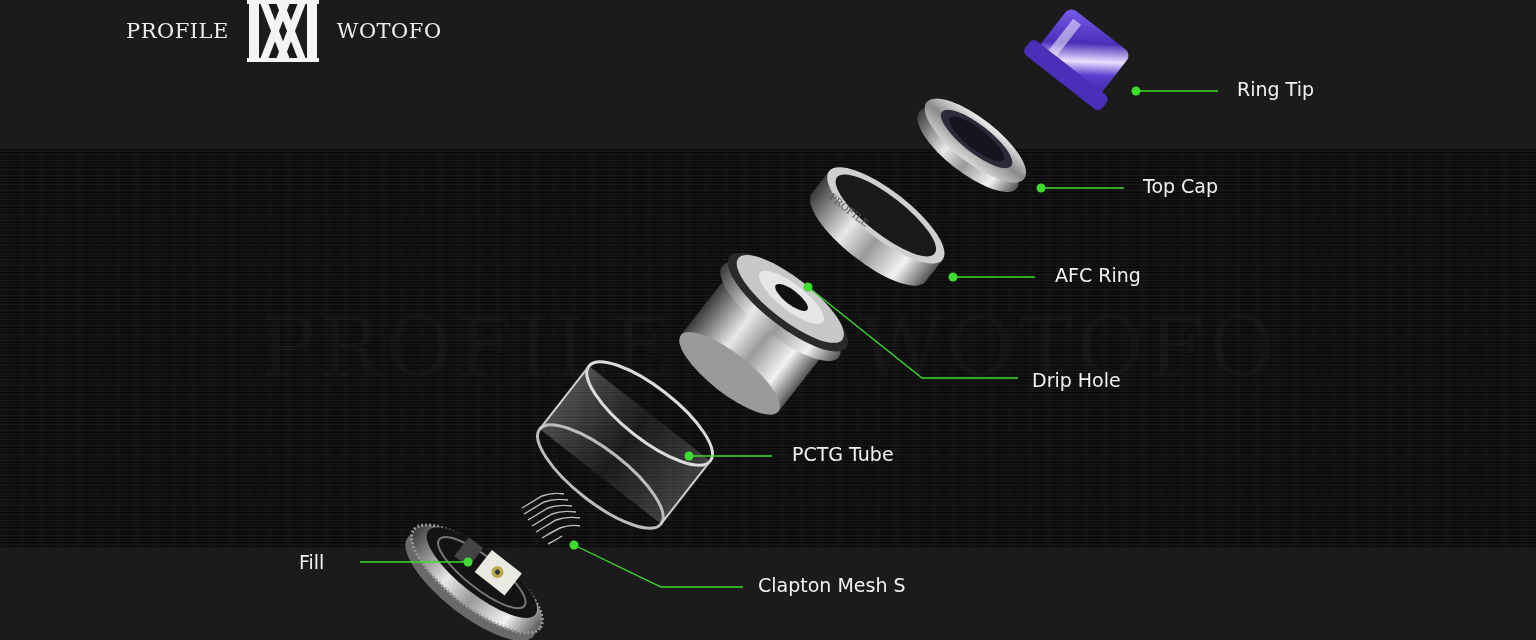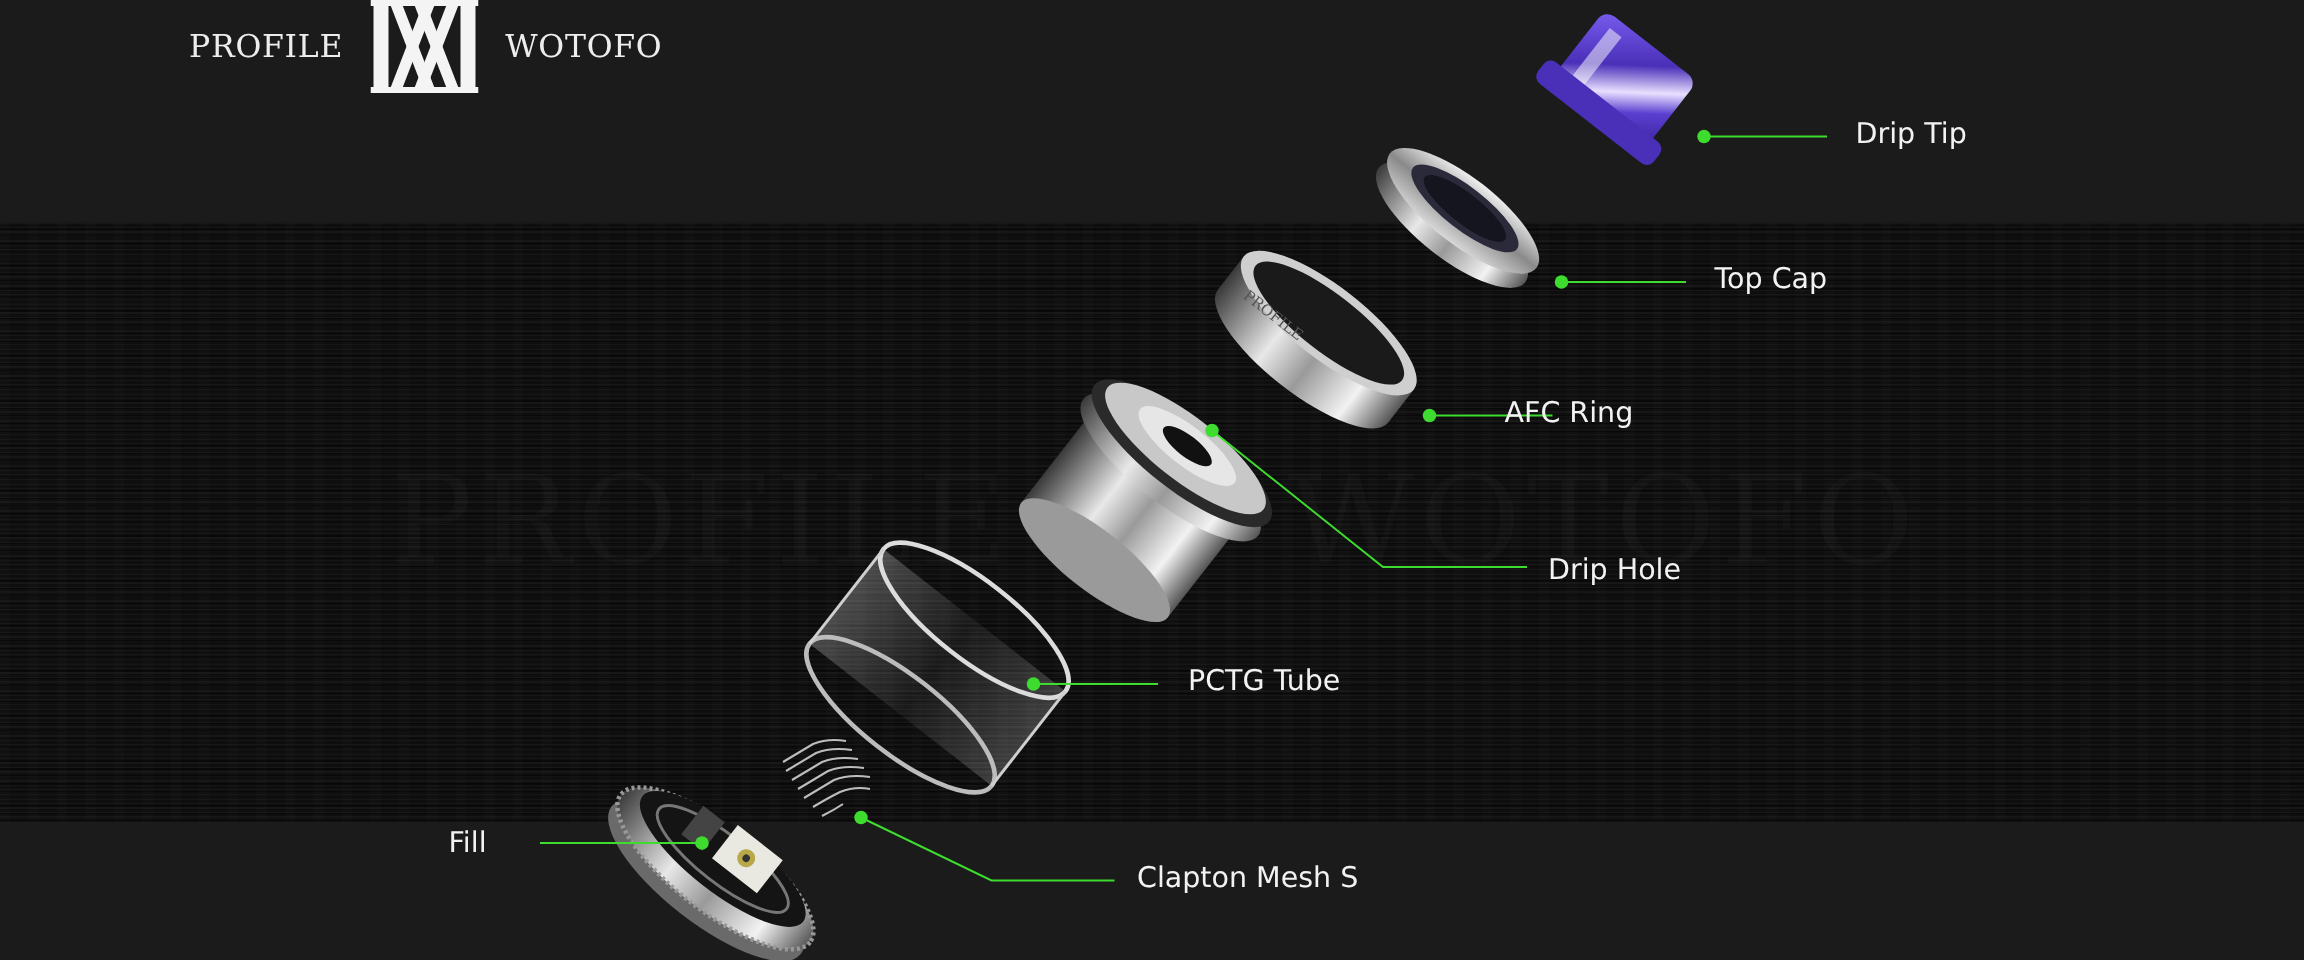--- a/index.html
+++ b/index.html
@@ -163,19 +163,19 @@
     <circle cx="1136" cy="91" r="4.5"></circle>
     <circle cx="1041" cy="188" r="4.5"></circle>
     <circle cx="953" cy="277" r="4.5"></circle>
     <circle cx="808" cy="287" r="4.5"></circle>
     <circle cx="689" cy="456" r="4.5"></circle>
     <circle cx="468" cy="562" r="4.5"></circle>
     <circle cx="574" cy="545" r="4.5"></circle>
   </g>
 </svg>
 
-<span class="label" style="left:1237px; top:80px;">Drip Tip</span>
+<span class="label" style="left:1237px; top:80px;">Ring Tip</span>
 <span class="label" style="left:1143px; top:177px;text-align:right;">Top Cap</span>
-<span class="label" style="left:1003px; top:266px;">AFC Ring</span>
+<span class="label" style="left:1055px; top:266px;">AFC Ring</span>
 <span class="label" style="left:1032px; top:371px;">Drip Hole</span>
 <span class="label" style="left:792px; top:445px;">PCTG Tube</span>
 <span class="label" style="left:299px; top:553px;">Fill</span>
 <span class="label" style="left:758px; top:576px;">Clapton Mesh S</span>
 
 </body></html>

